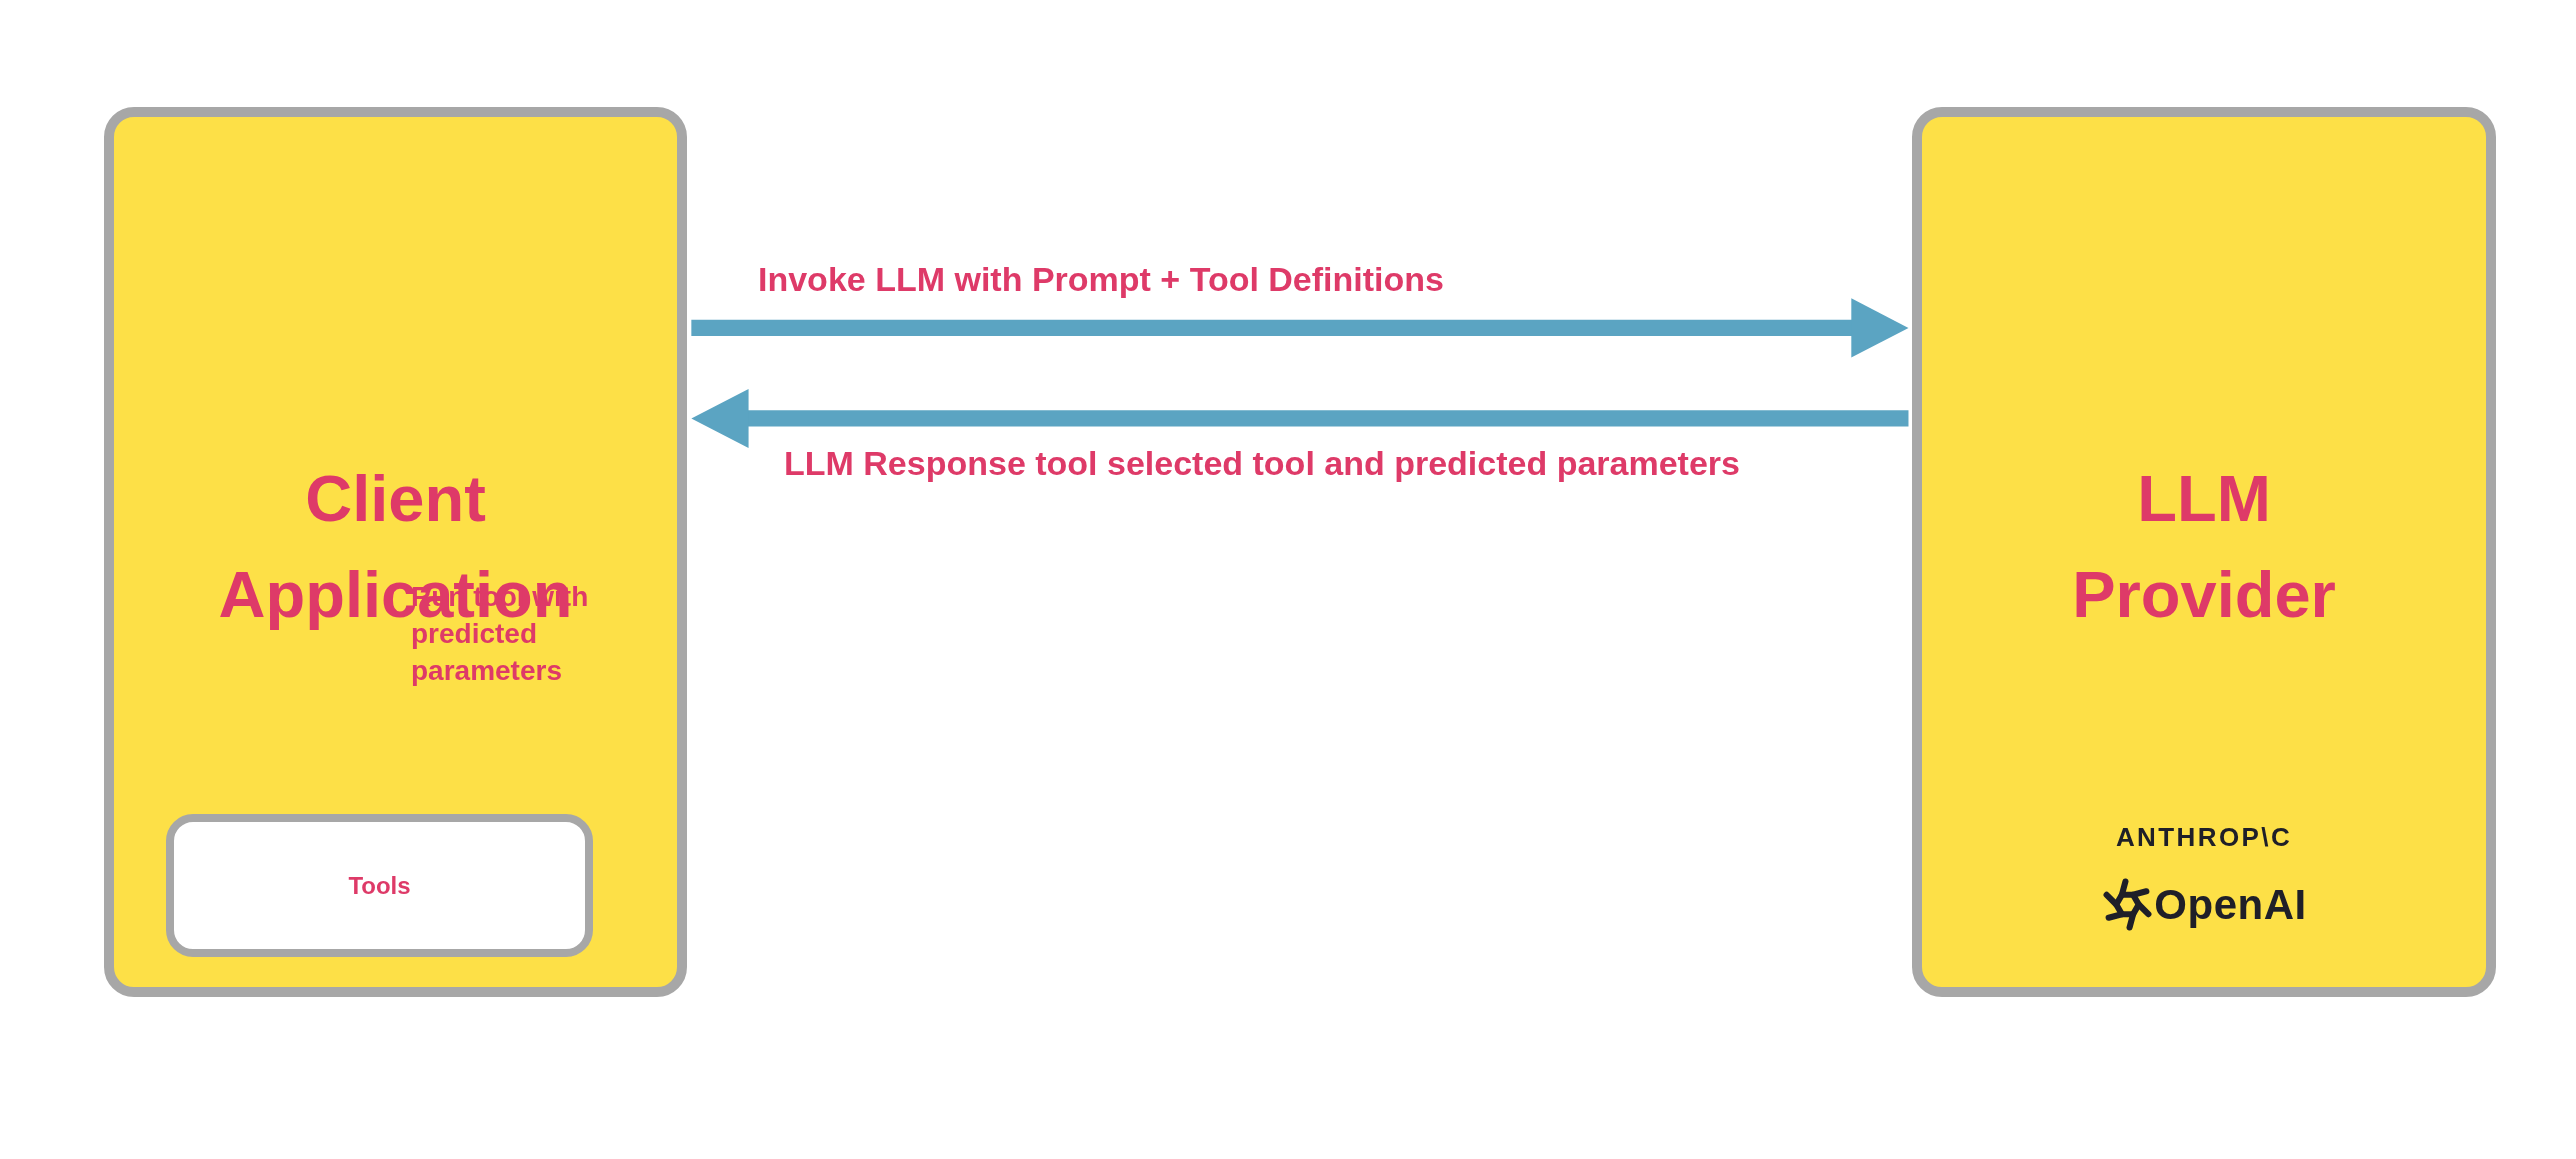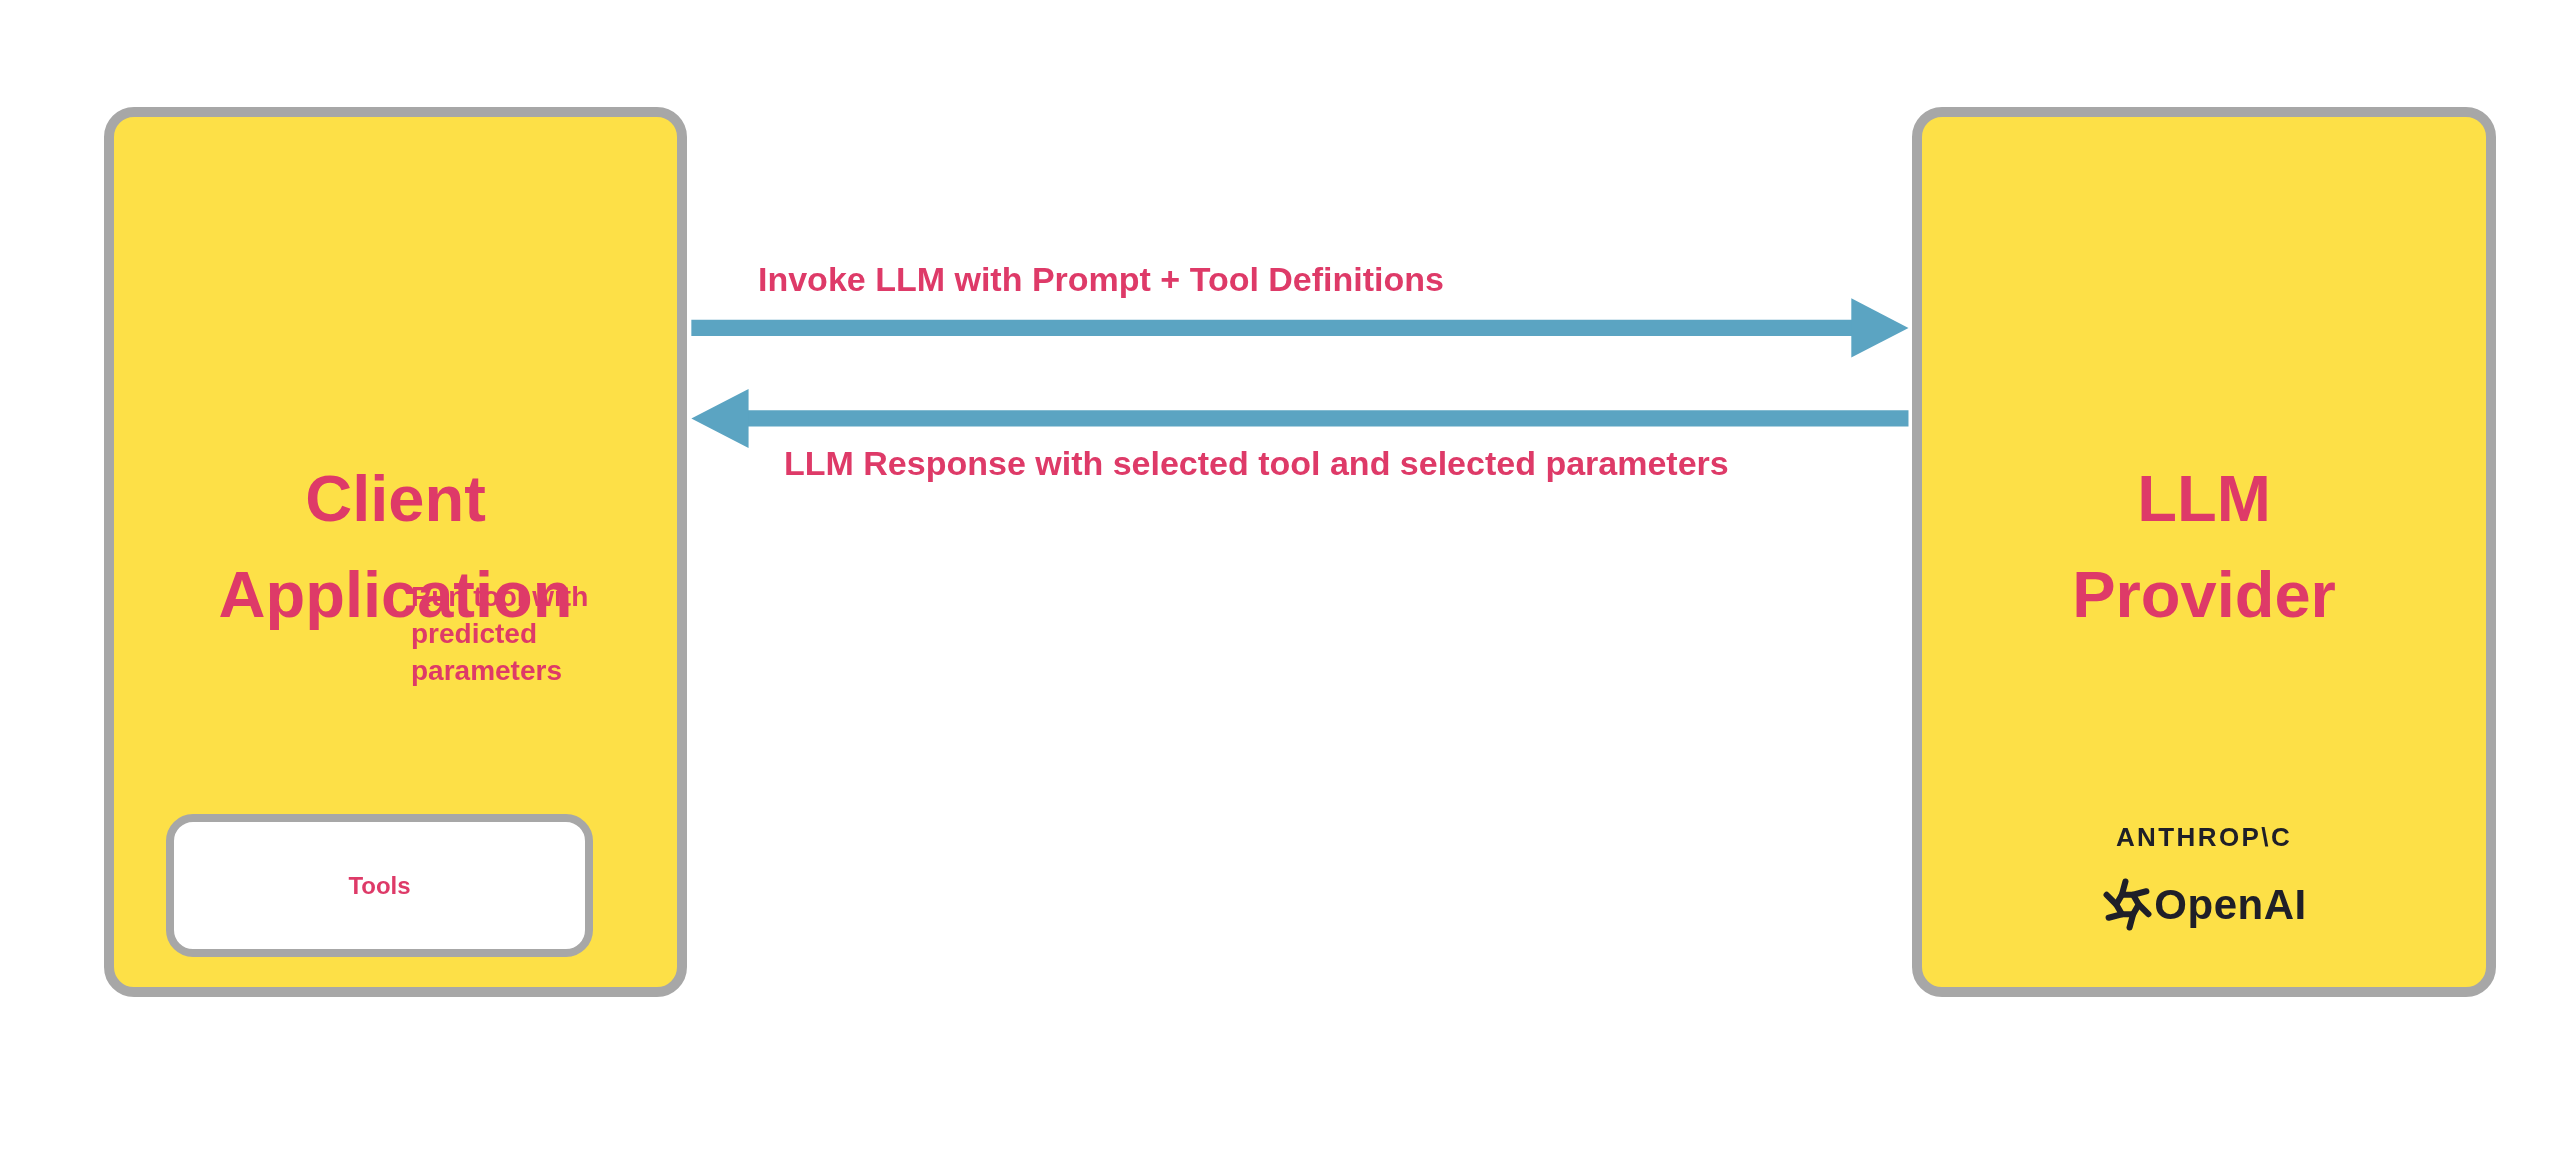--- a/index.html
+++ b/index.html
@@ -134,14 +134,14 @@
           </g>
         </svg>
       </span>
       <span id="openai-wordmark">OpenAI</span>
     </div>
   </div>
 </div>
 
 <div class="arrow-label" id="invoke-label">Invoke LLM with Prompt + Tool Definitions</div>
 
-<div class="arrow-label" id="response-label">LLM Response with selected tool and selected parameters</div>
+<div class="arrow-label" id="response-label">LLM Response tool selected tool and predicted parameters</div>
 
 
 </body></html>

